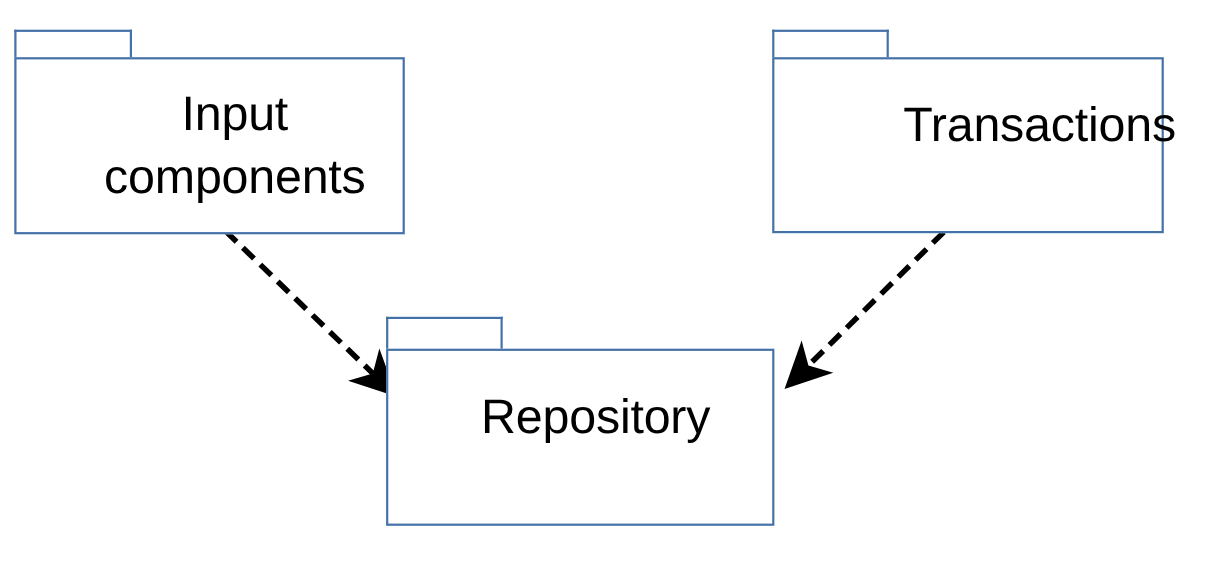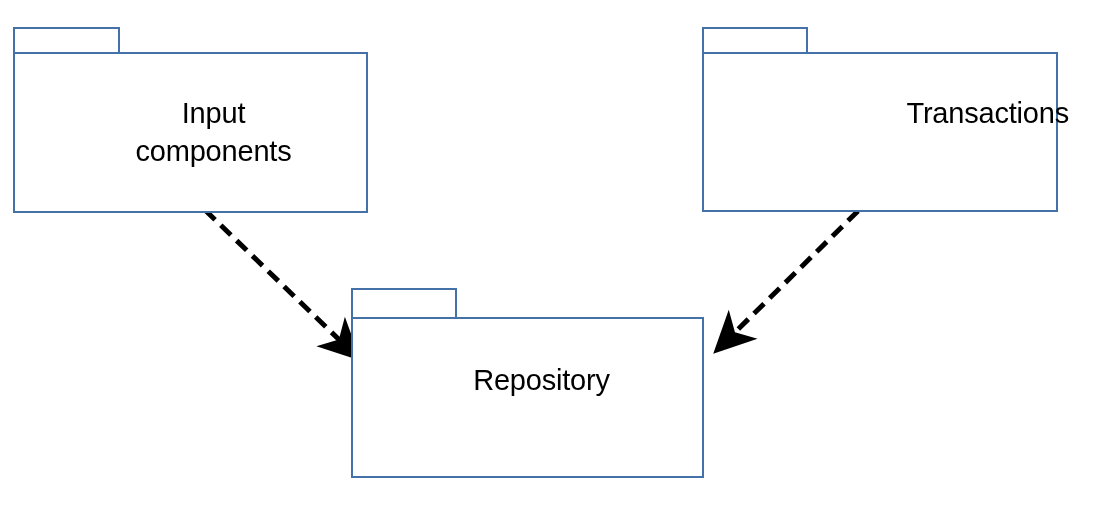--- a/index.html
+++ b/index.html
@@ -30,21 +30,21 @@
     box-sizing: border-box;
     background: #ffffff;
     border: 2px solid #4472a8;
     display: flex;
     align-items: center;
     justify-content: center;
   }
   .pkg-label {
     color: #000000;
     font-family: "Liberation Sans", sans-serif;
-    font-size: 29px;
+    font-size: 44px;
     font-weight: 400;
     line-height: 1.28;
     text-align: center;
     white-space: pre-line;
     letter-spacing: -0.2px;
     margin-left: 20px;
   }
   .edges {
     position: absolute;
     left: 0;

